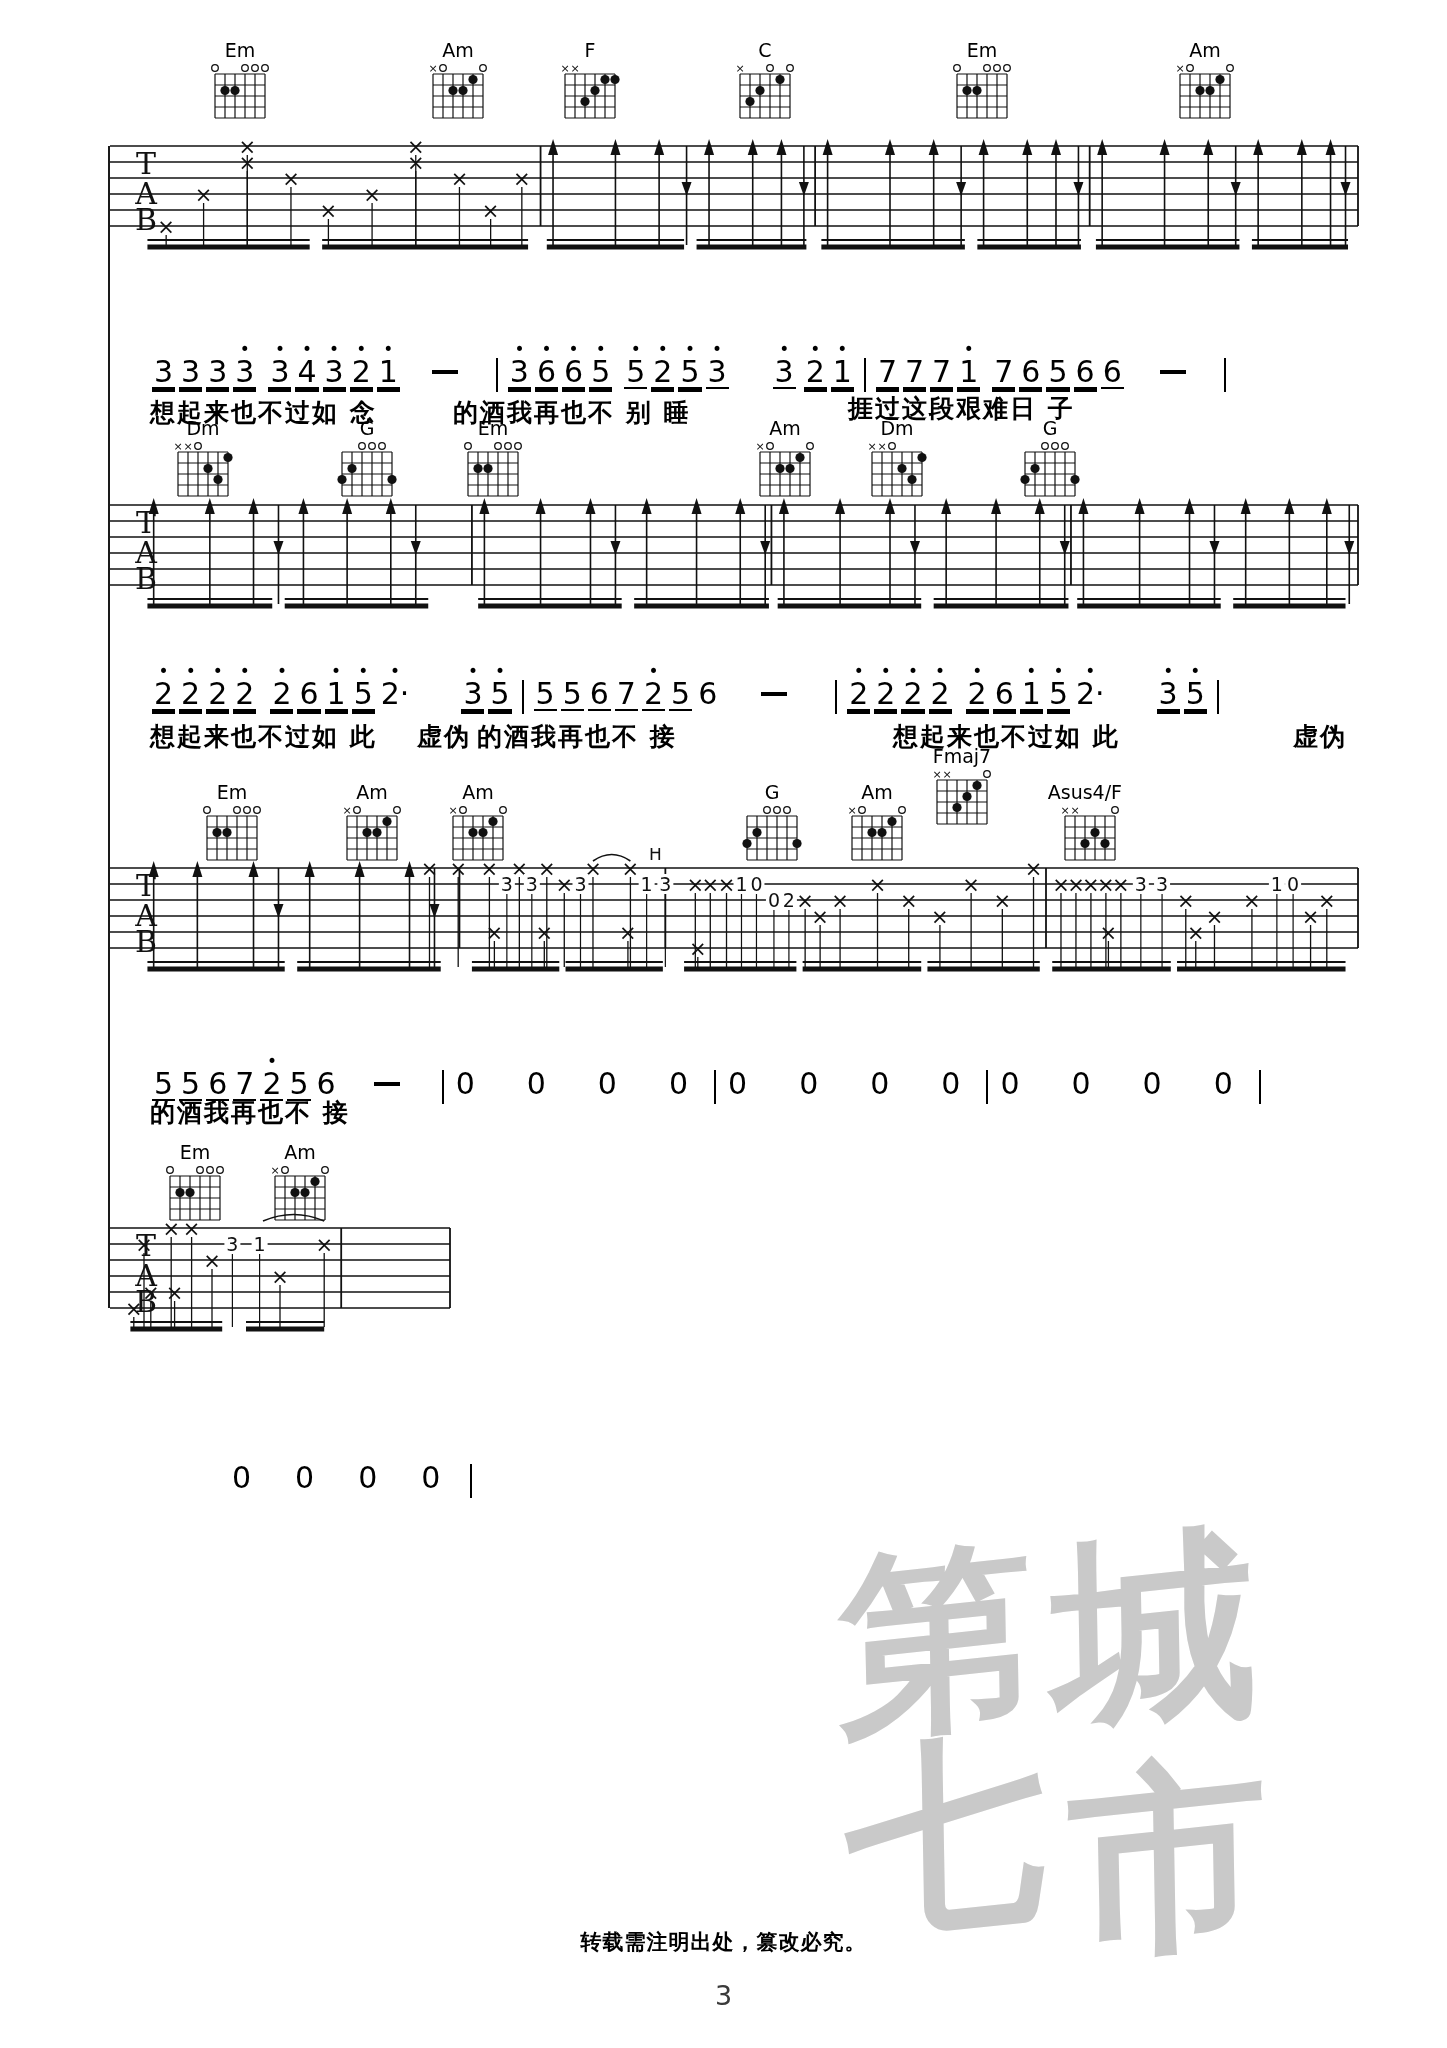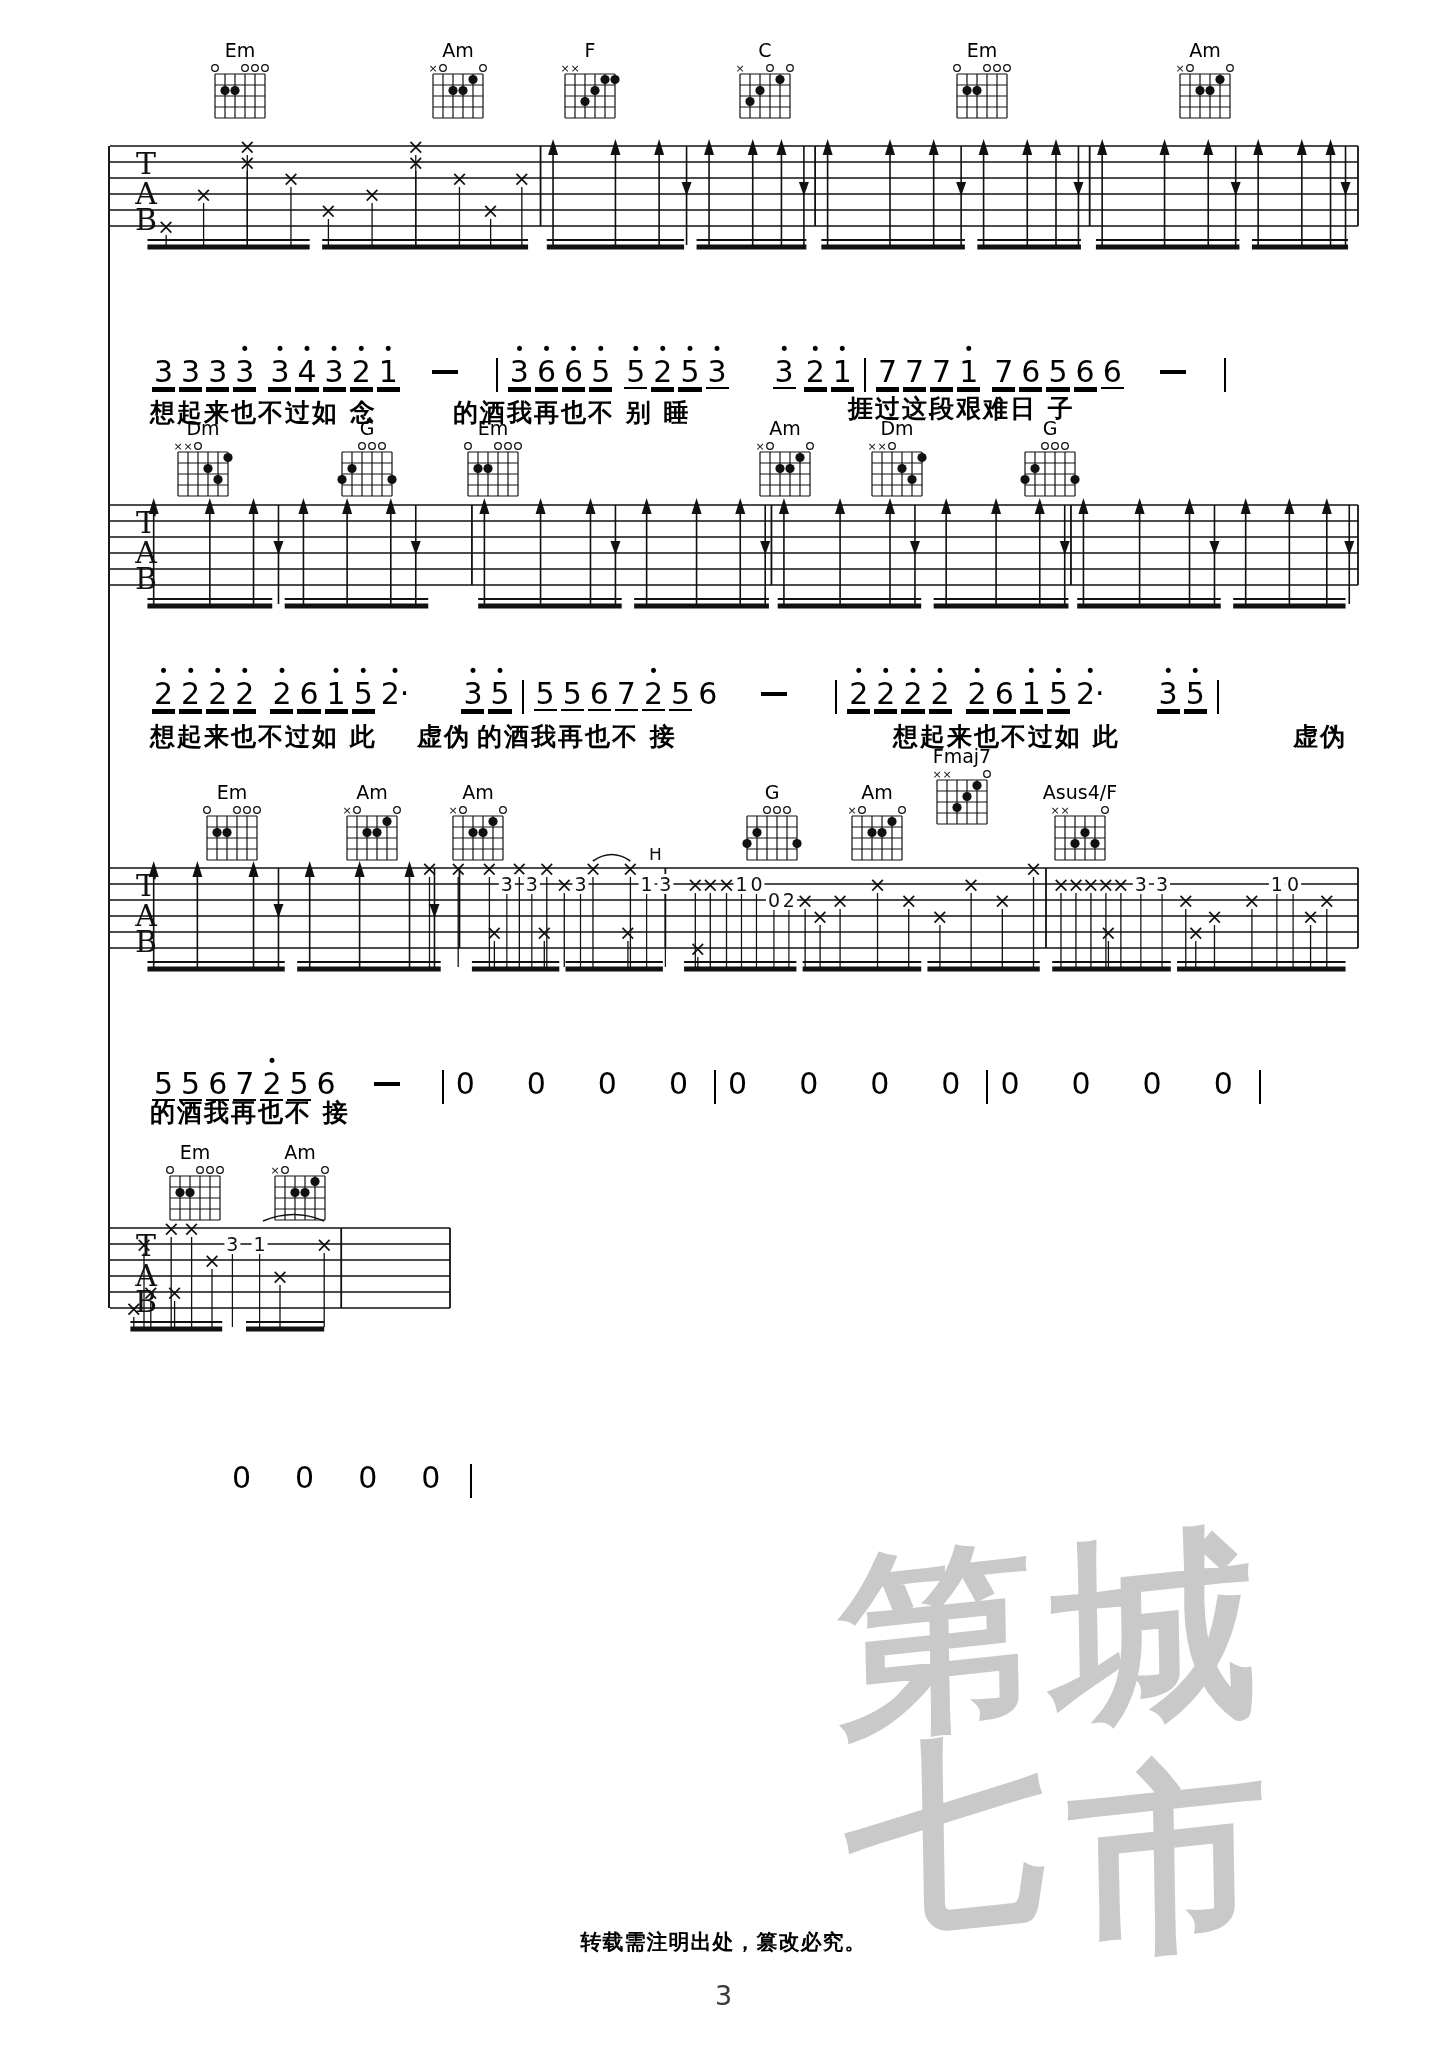--- a/index.html
+++ b/index.html
@@ -583,21 +583,21 @@
           <line x1="7" y1="13" x2="7" y2="57" stroke="#111" stroke-width="1.2"></line>
           <line x1="17" y1="13" x2="17" y2="57" stroke="#111" stroke-width="1.2"></line>
           <line x1="27" y1="13" x2="27" y2="57" stroke="#111" stroke-width="1.2"></line>
           <line x1="37" y1="13" x2="37" y2="57" stroke="#111" stroke-width="1.2"></line>
           <line x1="47" y1="13" x2="47" y2="57" stroke="#111" stroke-width="1.2"></line>
           <line x1="57" y1="13" x2="57" y2="57" stroke="#111" stroke-width="1.2"></line>
           <circle cx="27" cy="40.5" r="4.6" fill="#111"></circle>
           <circle cx="37" cy="29.5" r="4.6" fill="#111"></circle>
           <circle cx="47" cy="18.5" r="4.6" fill="#111"></circle>
         </svg></div>
-      <div class="chord" style="left: 1038px; top: 782px;"><div class="chord-label">Asus4/F</div><svg width="64" height="62">
+      <div class="chord" style="left: 1038px; top: 782px; text-align: right;"><div class="chord-label">Asus4/F</div><svg width="64" height="62">
           <text x="7" y="11" font-size="11" text-anchor="middle" font-family="&quot;DejaVu Sans&quot;,sans-serif" fill="#111">×</text>
           <text x="17" y="11" font-size="11" text-anchor="middle" font-family="&quot;DejaVu Sans&quot;,sans-serif" fill="#111">×</text>
           <circle cx="57" cy="7" r="3.3" fill="none" stroke="#111" stroke-width="1.3"></circle>
           <line x1="7" y1="13" x2="57" y2="13" stroke="#111" stroke-width="1.2"></line>
           <line x1="7" y1="24" x2="57" y2="24" stroke="#111" stroke-width="1.2"></line>
           <line x1="7" y1="35" x2="57" y2="35" stroke="#111" stroke-width="1.2"></line>
           <line x1="7" y1="46" x2="57" y2="46" stroke="#111" stroke-width="1.2"></line>
           <line x1="7" y1="57" x2="57" y2="57" stroke="#111" stroke-width="1.2"></line>
           <line x1="7" y1="13" x2="7" y2="57" stroke="#111" stroke-width="1.2"></line>
           <line x1="17" y1="13" x2="17" y2="57" stroke="#111" stroke-width="1.2"></line>

